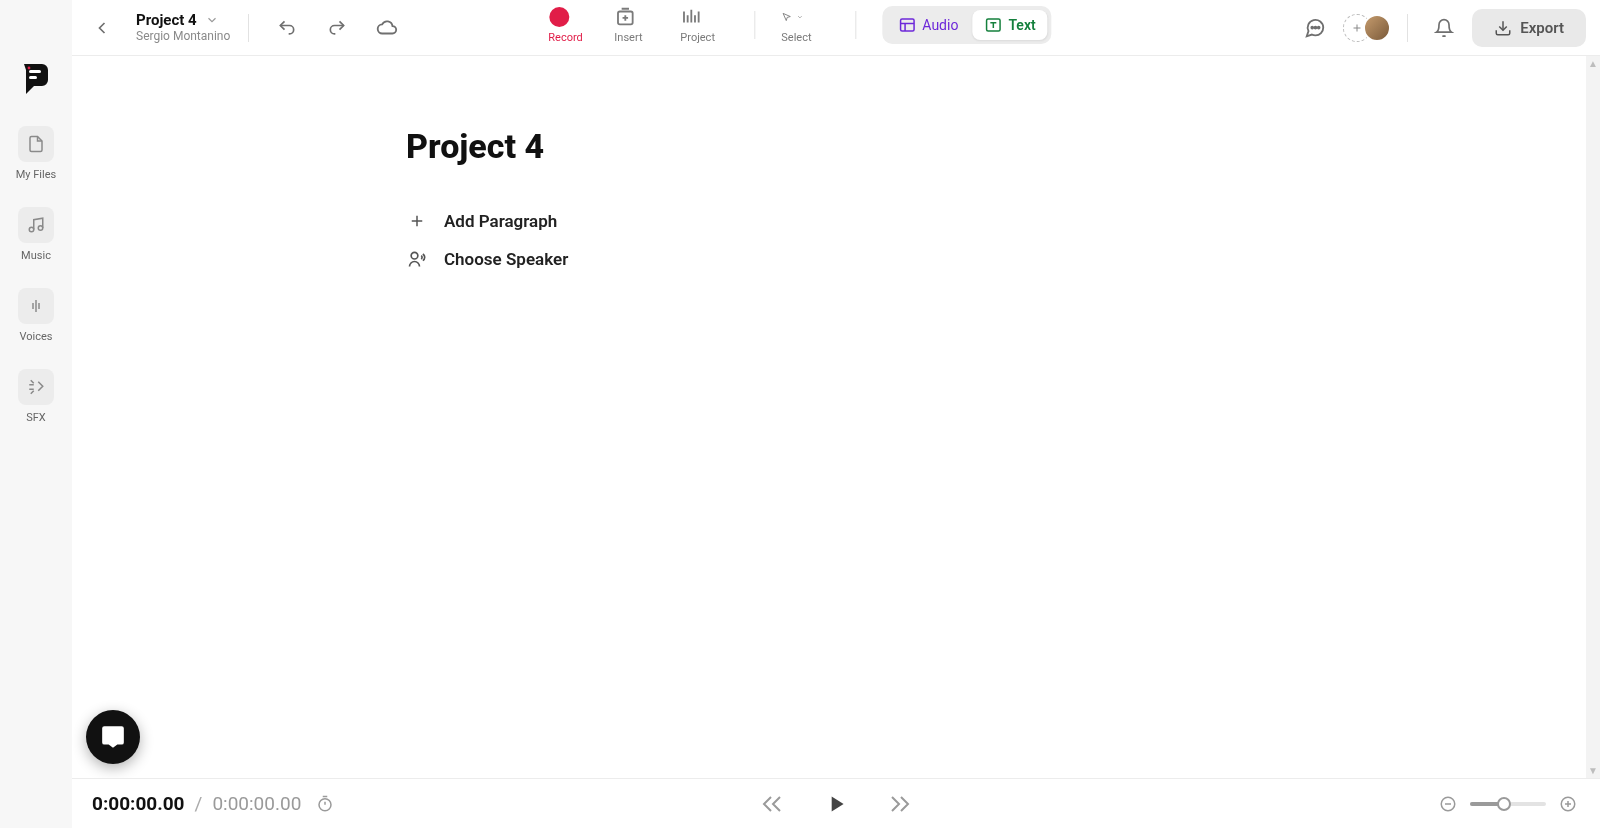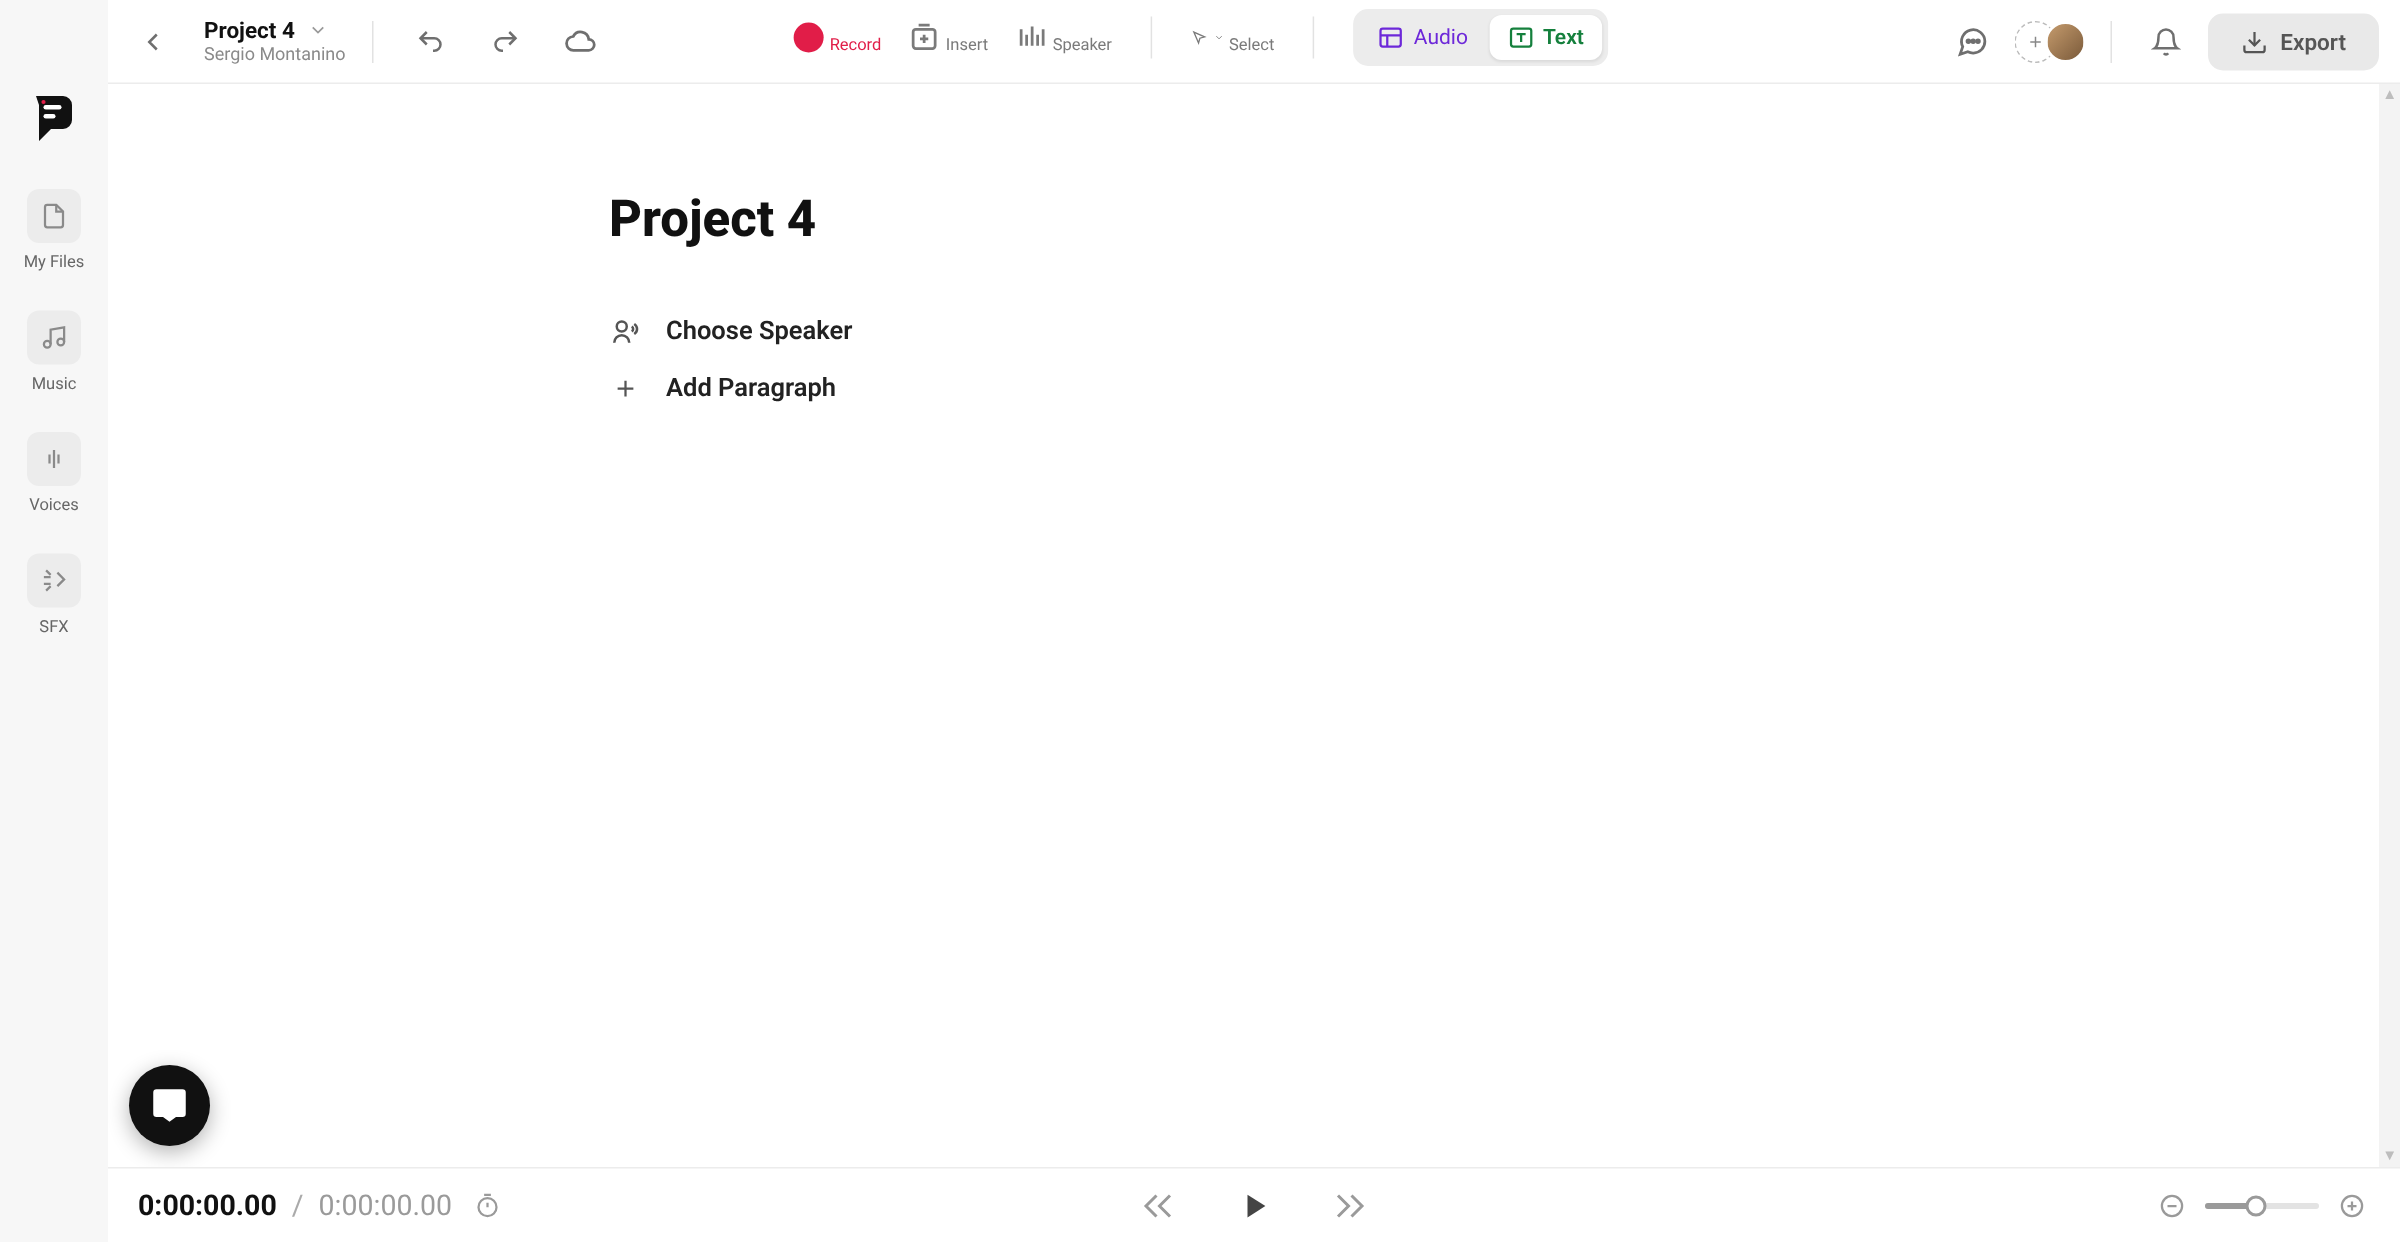--- a/index.html
+++ b/index.html
@@ -74,21 +74,21 @@
   background:transparent; border:none;
 }
 .vdiv { width:1px; height:28px; background:#e2e2e2; margin:0 8px; }
 
 .proj-block { display:flex; flex-direction:column; line-height:1.1; margin-left:4px; }
 .proj-title-row { display:flex; align-items:center; gap:8px; }
 .proj-title { font-weight:700; font-size:15px; color:#111; }
 .proj-owner { font-size:12px; color:#8a8a8a; margin-top:2px; }
 
 .tool-group { display:flex; align-items:center; gap:18px; margin-left:auto; margin-right:auto; }
-.tool-btn { display:flex; flex-direction:row; align-items:flex-end; gap:3px; cursor:pointer; color:#7a7a7a; font-size:11px; min-width:48px; }
+.tool-btn { display:flex; flex-direction:column; align-items:flex-start; gap:3px; cursor:pointer; color:#7a7a7a; font-size:11px; min-width:48px; }
 .tool-btn.record { color:#e11d48; }
 .tool-icon { width:22px; height:22px; display:flex; align-items:center; justify-content:center; }
 .record-dot { width:20px; height:20px; border-radius:50%; background:#e11d48; }
 
 .select-btn { display:flex; align-items:center; gap:4px; color:#7a7a7a; }
 
 .mode-toggle {
   display:flex; align-items:center; background:#ececec; border-radius:10px; padding:4px; gap:2px;
 }
 .mode-seg {
@@ -272,21 +272,21 @@
             </svg>
         </div>
         <span>Insert</span>
       </div>
       <div class="tool-btn">
         <div class="tool-icon">
           <svg width="22" height="22" viewBox="0 0 24 24" fill="none" stroke="currentColor" stroke-width="2">
               <path d="M4 18V6M8 18v-8M12 18V4M16 18v-8M20 18V6"></path>
             </svg>
         </div>
-        <span>Speaker</span>
+        <span>Project</span>
       </div>
       <div class="vdiv"></div>
       <div class="tool-btn">
         <div class="tool-icon select-btn">
           <svg width="18" height="18" viewBox="0 0 24 24" fill="none" stroke="currentColor" stroke-width="2">
               <path d="M4 4l7 16 2-7 7-2z"></path>
             </svg>
           <svg width="12" height="12" viewBox="0 0 24 24" fill="none" stroke="currentColor" stroke-width="2">
               <path d="M6 9l6 6 6-6"></path>
             </svg>
@@ -346,36 +346,36 @@
       </button>
     </div>
   </header>
 
   <main class="main">
     <div class="doc">
       <h1 class="doc-title">Project 4</h1>
 
       <div class="menu-row">
         <span class="mi">
+          <svg width="18" height="18" viewBox="0 0 24 24" fill="none" stroke="currentColor" stroke-width="2">
+              <path d="M12 5v14M5 12h14"></path>
+            </svg>
+        </span>
+        <span>Add Paragraph</span>
+      </div>
+
+      <div class="menu-row">
+        <span class="mi">
           <svg width="20" height="20" viewBox="0 0 24 24" fill="none" stroke="currentColor" stroke-width="2">
               <circle cx="9" cy="8" r="4"></circle>
               <path d="M3 21c0-3.3 2.7-6 6-6s6 2.7 6 6"></path>
               <path d="M17 8c1.5 1 1.5 3 0 4M19 6c3 2 3 6 0 8"></path>
             </svg>
         </span>
         <span>Choose Speaker</span>
-      </div>
-
-      <div class="menu-row">
-        <span class="mi">
-          <svg width="18" height="18" viewBox="0 0 24 24" fill="none" stroke="currentColor" stroke-width="2">
-              <path d="M12 5v14M5 12h14"></path>
-            </svg>
-        </span>
-        <span>Add Paragraph</span>
       </div>
     </div>
 
     <div class="help-bubble">
       <svg width="26" height="26" viewBox="0 0 24 24" fill="currentColor">
           <path d="M20 2H4a2 2 0 0 0-2 2v13a2 2 0 0 0 2 2h4l4 3 4-3h4a2 2 0 0 0 2-2V4a2 2 0 0 0-2-2z"></path>
         </svg>
     </div>
 
     <div class="scroll-edge">

